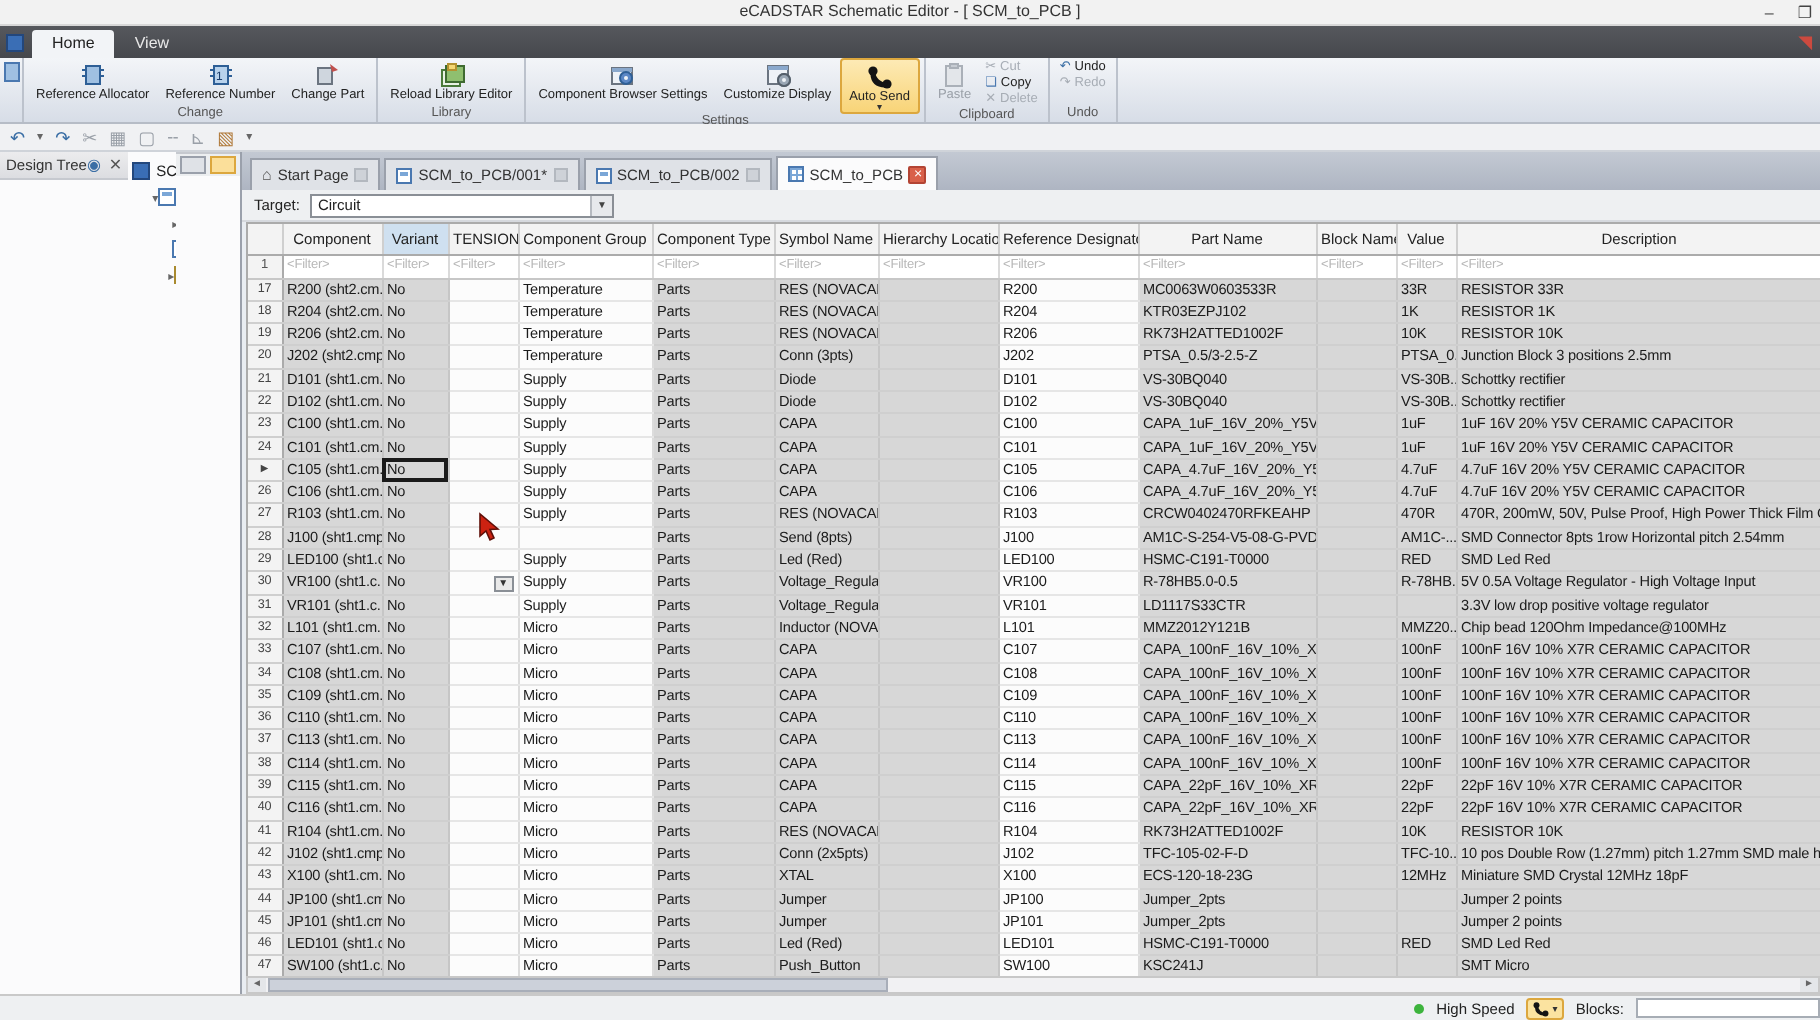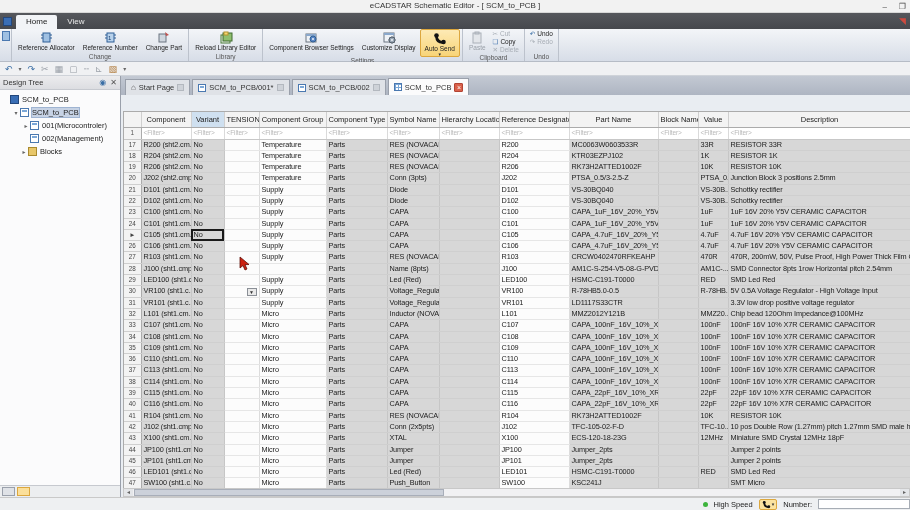--- a/index.html
+++ b/index.html
@@ -40,21 +40,21 @@
   .rsmall.disabled { color:#a7adb5; }
   .sliver { width:12px; border-right:1px solid #bcc2cc; display:flex; flex-direction:column; }
   .sliver .chipfrag { width:8px; height:10px; margin:2px auto 0 auto; background:#9fc0e2; border:1px solid #4a78b0; }
   
   #quickbar { position:absolute; left:0; top:62px; width:910px; height:14px;
     background:#f0f1f3; border-bottom:1px solid #cfd3d9; display:flex; align-items:center; gap:6px; padding:0 5px; }
   #quickbar span { font-size:9px; line-height:12px; }
   .qa-blue { color:#3a6ea5; } .qa-gray { color:#9aa0a8; } .qa-caret { font-size:6px !important; color:#666; }
   
   #sidebar { position:absolute; left:0; top:76px; width:121px; height:421px;
-    background:#fbfbfc; border-right:1px solid #9aa0ab; display:flex; flex-direction:column; }
+    background:#fbfbfc; border-right:1px solid #9aa0ab; display:flex; flex-direction:row; }
   #sidebar-header { height:14px; background:linear-gradient(#ececee,#dcdde1); border-bottom:1px solid #c6c9cf;
     display:flex; align-items:center; font-size:7.5px; color:#333; padding:0 3px; }
   #sidebar-header .sp { flex:1; }
   #sidebar-header .hicon { font-size:8px; color:#3a6ea5; margin-right:4px; }
   #sidebar-header .hclose { font-size:8px; color:#555; }
   #tree { flex:1; padding-top:3px; overflow:hidden; }
   .titem { display:flex; align-items:center; height:13px; font-size:7.5px; color:#222; white-space:nowrap; }
   .titem.selected .tlabel { background:#c6d2e4; outline:1px solid #9fb4d2; }
   .titem .tarrow { width:8px; text-align:center; font-size:6px; color:#666; }
   .ticon { width:9px; height:9px; margin-right:3px; flex:none; position:relative;
@@ -366,20 +366,27 @@
           <span>SCM_to_PCB/002</span>
           <span class="dim-close"></span>
         </div>
         <div class="dtab active">
           <span class="dticon grid"></span>
           <span>SCM_to_PCB</span>
           <span class="red-close">×</span>
         </div>
       </div>
 
+    <div id="targetrow">
+      <span>Target:</span>
+      <div id="targetcombo">
+        <span class="cval">Circuit</span>
+        <span class="cbtn">▼</span>
+      </div>
+    </div>
 
     <div id="gridwrap">
       <table>
         <colgroup>
           <col style="width:17px">
             <col style="width:50px">
             <col style="width:33px">
             <col style="width:35px">
           <col style="width:67px">
             <col style="width:61px">
@@ -589,21 +596,21 @@
               <td>470R</td>
               <td>470R, 200mW, 50V, Pulse Proof, High Power Thick Film Chip Resistors, 0...</td>
             </tr>
             <tr>
               <td class="rownum">28</td>
               <td>J100 (sht1.cmp1)</td>
               <td>No</td>
               <td class="wcol"></td>
               <td class="wcol"></td>
               <td>Parts</td>
-              <td>Name (8pts)</td>
+              <td>Send (8pts)</td>
               <td></td>
               <td class="wcol">J100</td>
               <td>AM1C-S-254-V5-08-G-PVD-P</td>
               <td></td>
               <td>AM1C-...</td>
               <td>SMD Connector 8pts 1row Horizontal pitch 2.54mm</td>
             </tr>
             <tr>
               <td class="rownum">29</td>
               <td>LED100 (sht1.c...</td>
@@ -910,21 +917,21 @@
     <div id="sb-phone">
       <svg width="9" height="9" viewBox="0 0 14 13">
           <g fill="#141414">
             <circle cx="3.5" cy="3.5" r="2.3"></circle>
             <circle cx="10.5" cy="10" r="2.3"></circle>
             <path d="M2.2 5 Q2.5 11.5 9.5 11.8 L11 9.5 Q5 9 4.5 3.5 Z"></path>
           </g>
         </svg>
       <span class="caret">▾</span>
     </div>
-    <span>Number:</span>
+    <span>Blocks:</span>
     <input id="sb-variant-input" value="" style="">
   </div>
 
   <div id="cursor">
     <svg width="11" height="15" viewBox="0 0 11 15">
         <path d="M1 1 L1 12 L4 9.5 L6 14 L8 13 L6 8.7 L10 8.5 Z" fill="#cc2211" stroke="#5f0f08" stroke-width="0.8"></path>
       </svg>
   </div>
 
 </div>

